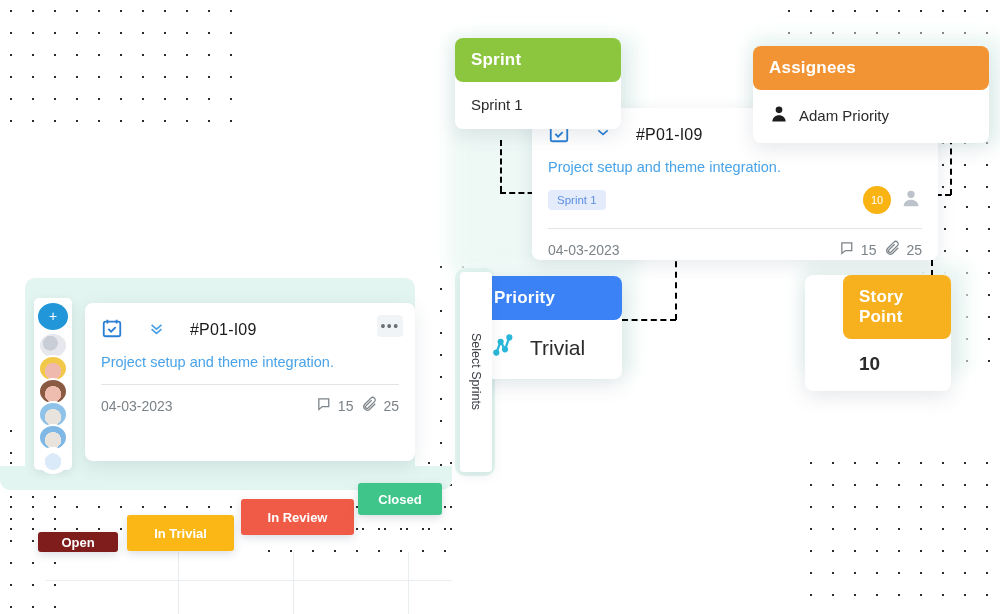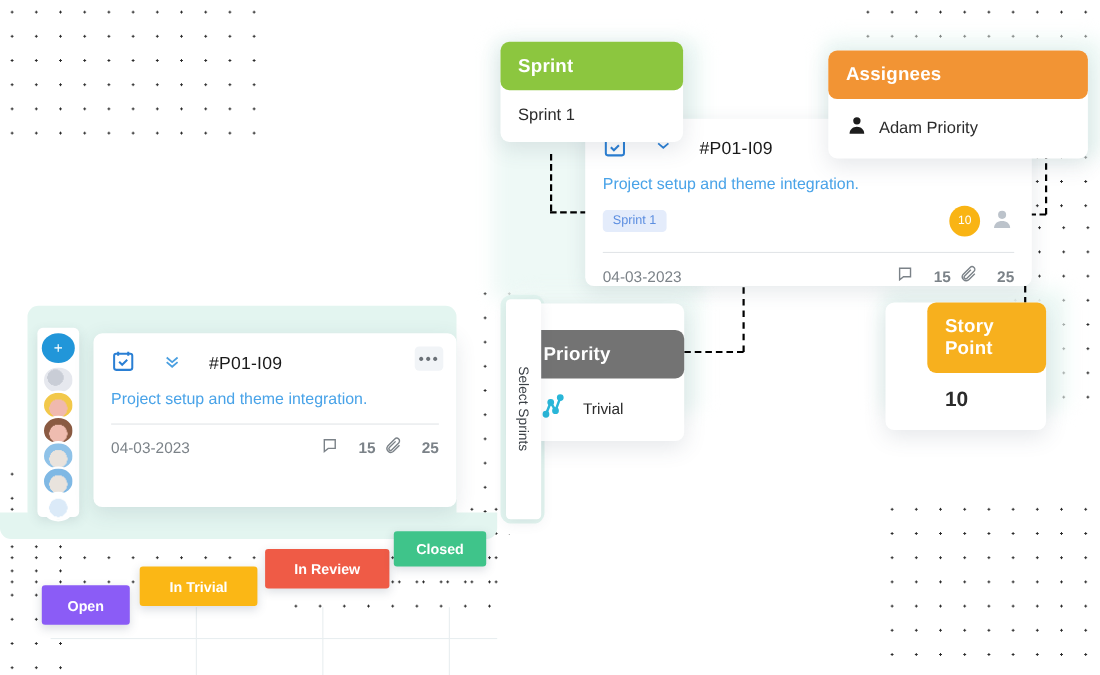--- a/index.html
+++ b/index.html
@@ -81,22 +81,22 @@
   #card-sprint .chead { background:#8cc63f; }
   #card-sprint .cbody { font-size:15px; color:#2b2b2b; }
 
   
   #card-assignees { left:753px; top:46px; width:236px; }
   #card-assignees .chead { background:#f29434; }
   #card-assignees .cbody { display:flex; align-items:center; gap:10px; font-size:15px; color:#2b2b2b; }
 
   
   #card-priority { left:478px; top:276px; width:144px; }
-  #card-priority .chead { background:#737373;margin-top:24px; }
-  #card-priority .cbody { display:flex; align-items:center; gap:12px; font-size:14px; color:#2b2b2b; padding:12px 14px 16px 14px;}
+  #card-priority .chead { background:#3b82f6; }
+  #card-priority .cbody { display:flex; align-items:center; gap:12px; font-size:21px; color:#2b2b2b; padding:12px 14px 16px 14px;}
 
   
   #card-story { left:805px; top:275px; width:146px;padding-left:38px; }
   #card-story .chead { background:#f7b01e; }
   #card-story .cbody { font-size:19px; font-weight:bold; color:#2b2b2b; }
 
   
   .issue-card {
     position:absolute;
     background:#ffffff;
@@ -122,21 +122,21 @@
     padding:4px 9px;
     border-radius:4px;
   }
   .issue-divider { margin:14px 16px 0 16px; border-top:1px solid #e2e5e8; }
   .issue-foot {
     padding:11px 16px 0 16px;
     display:flex; align-items:center; justify-content:space-between;
     font-size:14px; color:#7b8288;
   }
   .metrics { display:flex; align-items:center; gap:8px; }
-  .metric { display:flex; align-items:center; gap:17px;font-weight:bold; }
+  .metric { display:flex; align-items:center; gap:5px; }
 
   .dots-btn {
     position:absolute; right:12px; top:12px;
     width:26px; height:22px; border-radius:4px;
     background:#f1f4f7;
     display:flex; align-items:center; justify-content:center;
     letter-spacing:1.5px; color:#6b7177; font-size:14px; line-height:8px;
   }
 
   
@@ -175,21 +175,21 @@
   #label-sprints span { writing-mode:vertical-rl; }
 
   
   .status-btn {
     position:absolute;
     color:#ffffff; font-weight:bold; font-size:13px;
     border-radius:3px;
     display:flex; align-items:center; justify-content:center;
     box-shadow:0 3px 9px rgba(60,80,100,.18);
   }
-  #st-open      { left:38px;  top:532px; width:80px;  height:36px; background:#8b5cf6; }
+  #st-open      { left:38px;  top:532px; width:80px;  height:20px; background:#7f1d1d; }
   #st-progress  { left:127px; top:515px; width:107px; height:36px; background:#fbb715; }
   #st-review    { left:241px; top:499px; width:113px; height:36px; background:#ef5b46; }
   #st-closed    { left:358px; top:483px; width:84px;  height:32px; background:#3fc48a; }
 
   .vrule { position:absolute; border-left:1px solid #e8eef0; }
   .hrule { position:absolute; border-top:1px solid #e8eef0; }
 </style>
 </head>
 <body>
 

